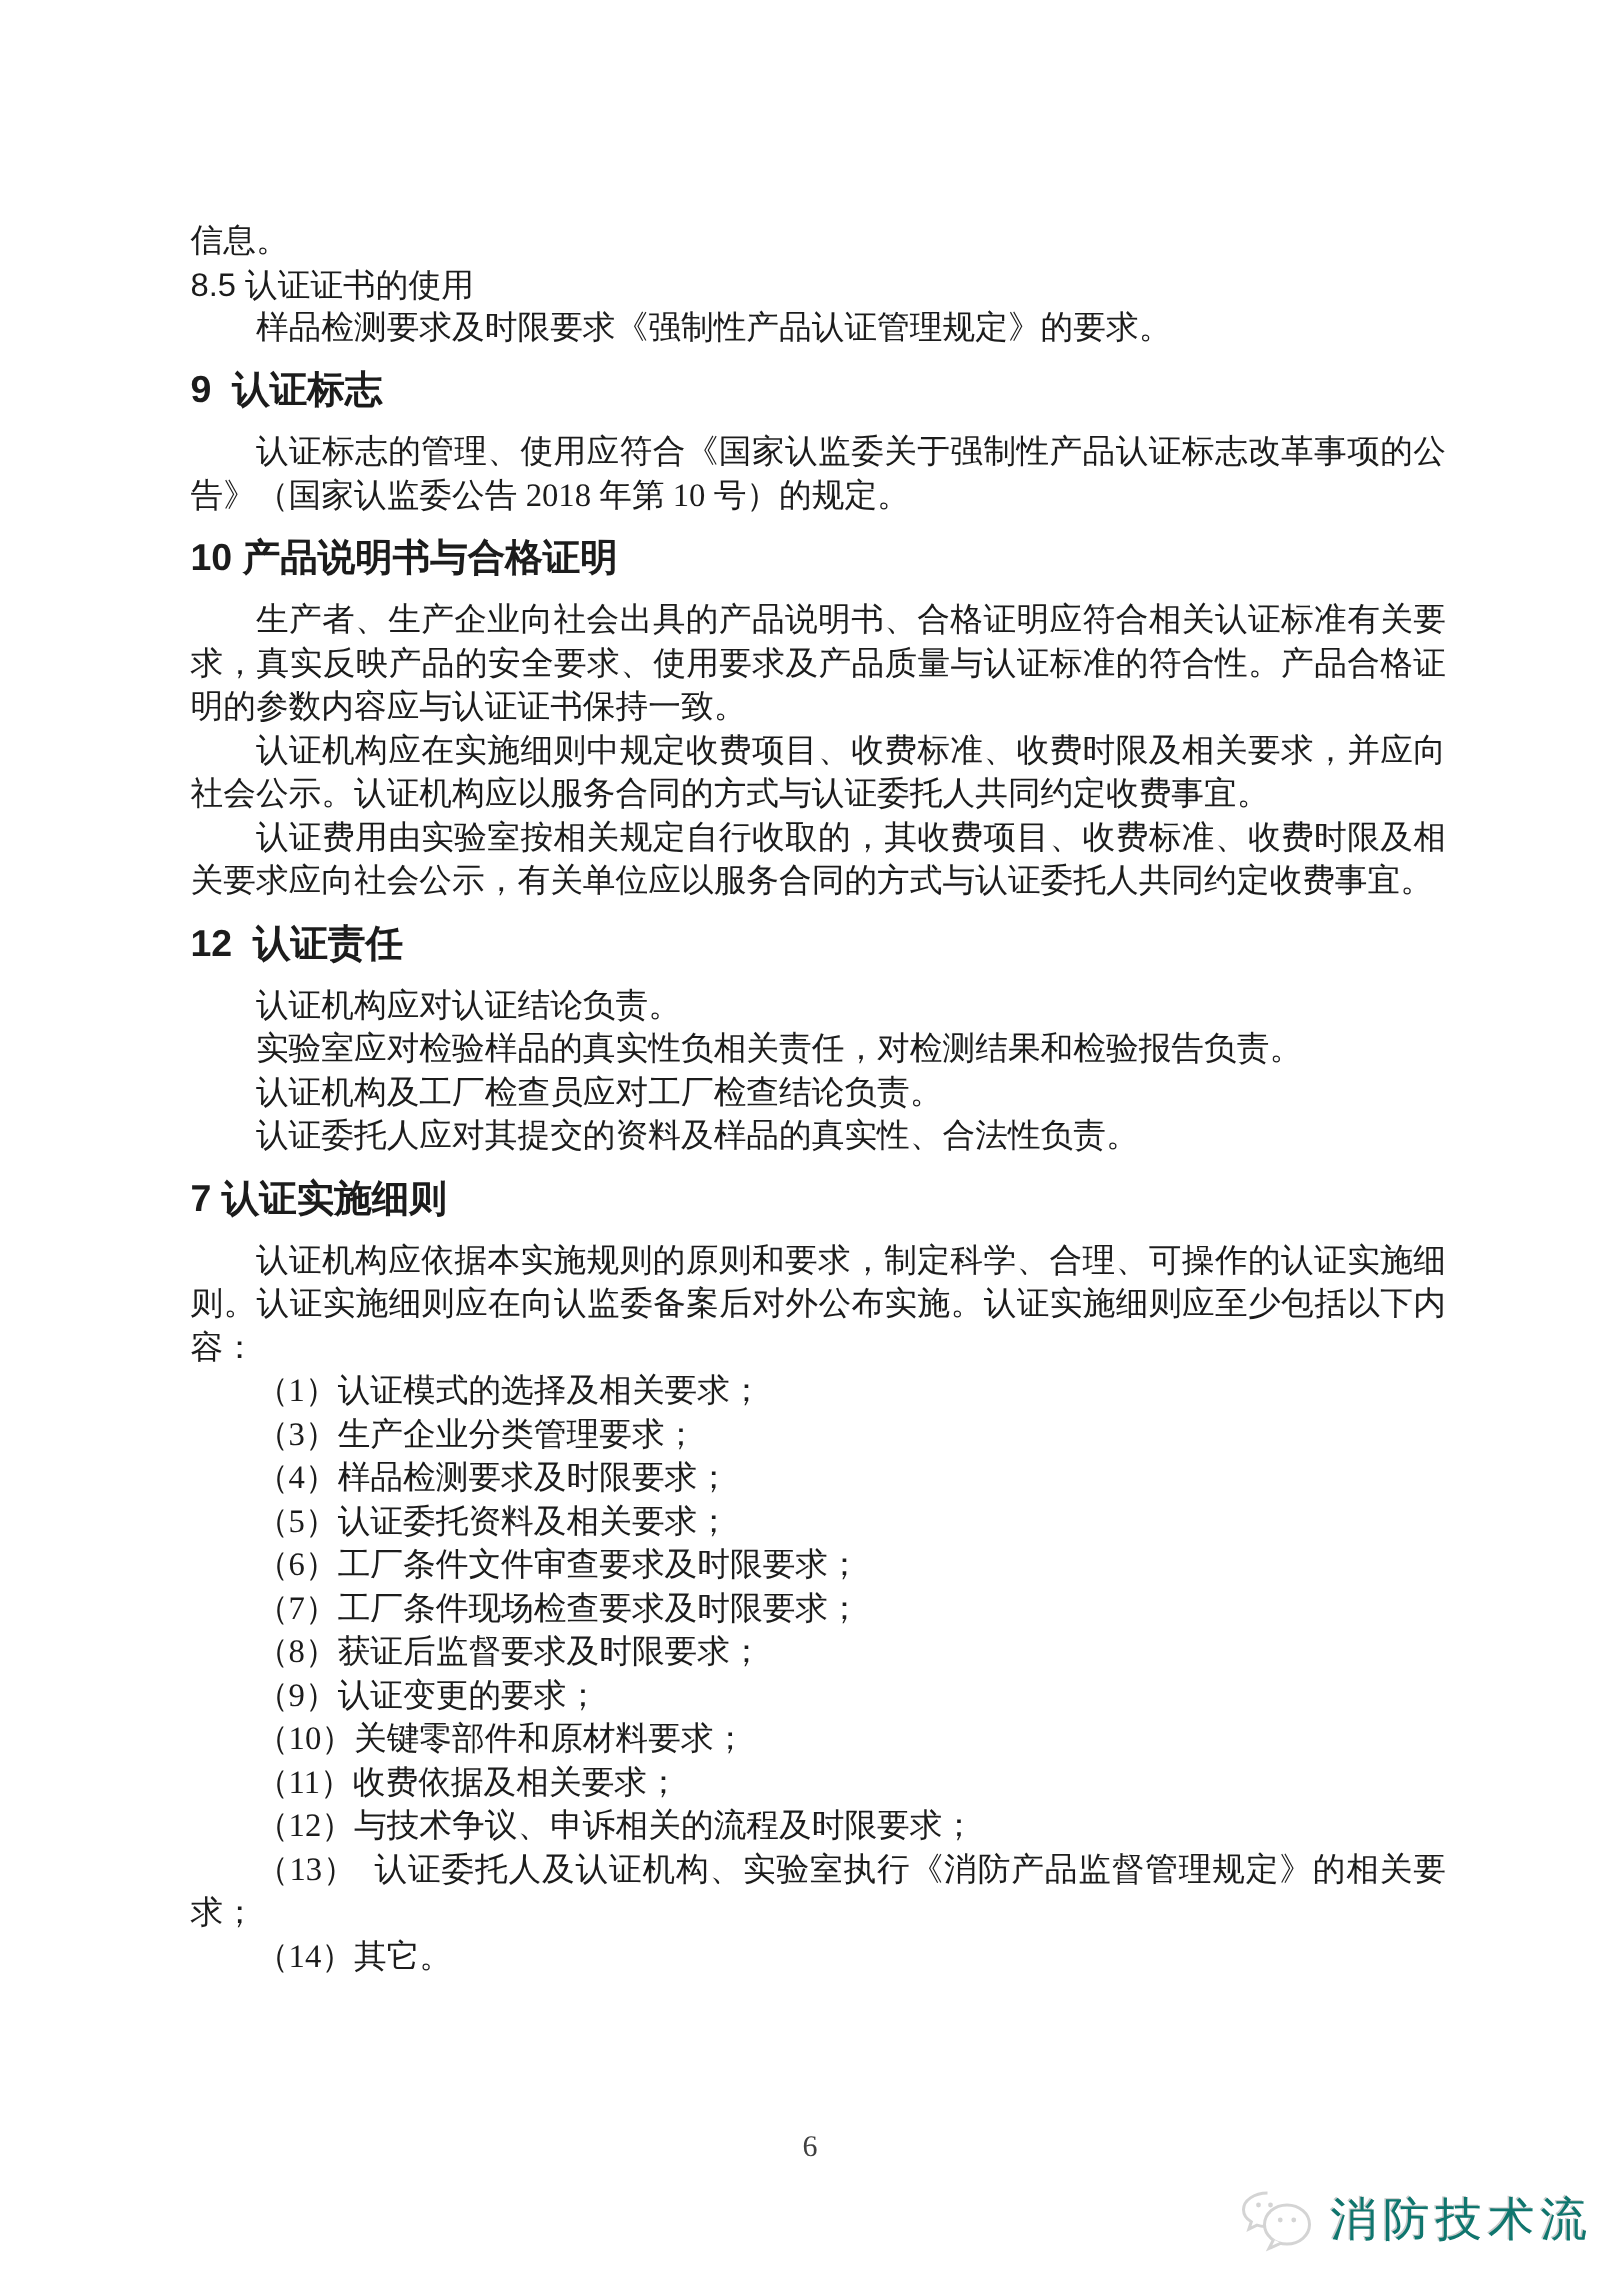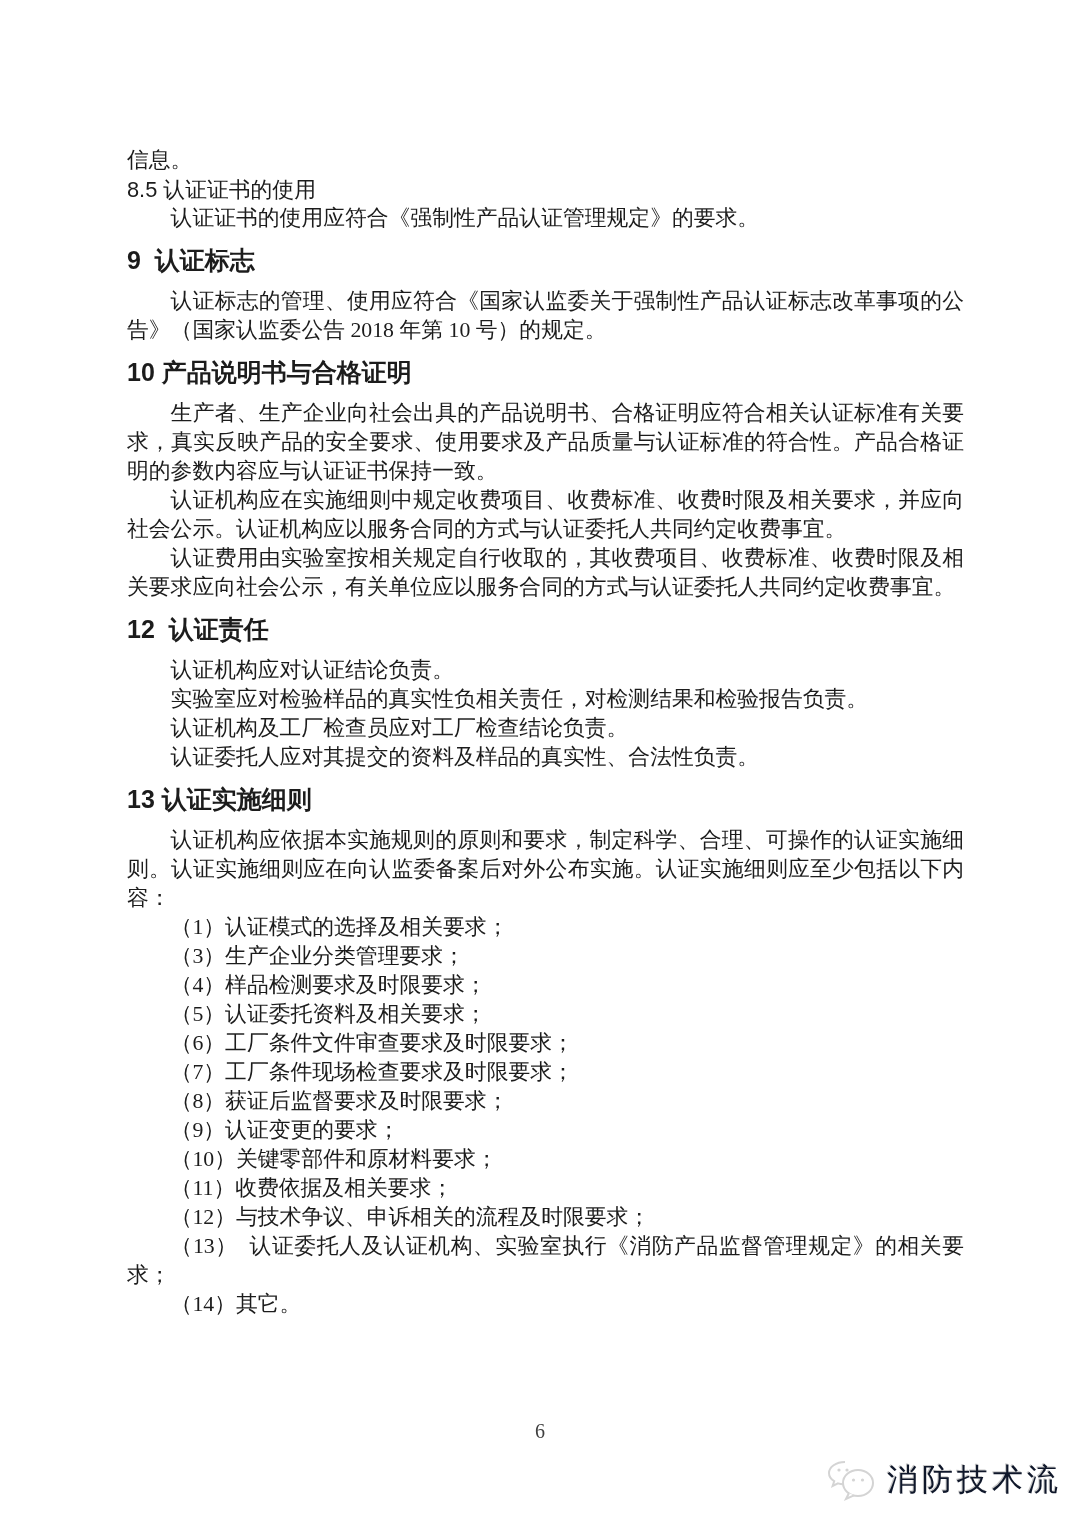--- a/index.html
+++ b/index.html
@@ -41,51 +41,51 @@
     top:1420px;left:0;right:0;
     text-align:center;
     font-size:20px;
     color:#3f3f3f;
     font-family:"Liberation Serif", serif;
   }
   .watermark{
     position:absolute;
     top:1458px;right:18px;
     display:flex;align-items:center;gap:10px;
-    color:#0f172a;
+    color:#0f766e;
     font-family:"Liberation Sans", sans-serif;
     font-size:31px;
     letter-spacing:4px;
     text-shadow:-1px -1px 0 #c8c8c8, 1px 1px 0 #ffffff;
     user-select:none;
   }
   .wm-icon{ width:52px;height:44px; }
   .wm-icon path, .wm-icon ellipse{ stroke:#d4d4d4; fill:#ffffff; stroke-width:2; }
   .wm-icon circle{ fill:#d4d4d4; }
 </style>
 </head>
 <body>
 
 <div class="page">
   <div class="doc">
     <div class="plain">信息。</div>
     <div class="h3">8.5 认证证书的使用</div>
-    <div class="para">认证证书的使用应符合《强制性产品认证管理规定》的要求。</div>
+    <div class="para">样品检测要求及时限要求《强制性产品认证管理规定》的要求。</div>
     <div class="h2">9  认证标志</div>
     <div class="para">认证标志的管理、使用应符合《国家认监委关于强制性产品认证标志改革事项的公告》（国家认监委公告 2018 年第 10 号）的规定。</div>
     <div class="h2">10 产品说明书与合格证明</div>
     <div class="para">生产者、生产企业向社会出具的产品说明书、合格证明应符合相关认证标准有关要求，真实反映产品的安全要求、使用要求及产品质量与认证标准的符合性。产品合格证明的参数内容应与认证证书保持一致。</div>
     <div class="para">认证机构应在实施细则中规定收费项目、收费标准、收费时限及相关要求，并应向社会公示。认证机构应以服务合同的方式与认证委托人共同约定收费事宜。</div>
     <div class="para">认证费用由实验室按相关规定自行收取的，其收费项目、收费标准、收费时限及相关要求应向社会公示，有关单位应以服务合同的方式与认证委托人共同约定收费事宜。</div>
     <div class="h2">12  认证责任</div>
     <div class="para">认证机构应对认证结论负责。</div>
     <div class="para">实验室应对检验样品的真实性负相关责任，对检测结果和检验报告负责。</div>
     <div class="para">认证机构及工厂检查员应对工厂检查结论负责。</div>
     <div class="para">认证委托人应对其提交的资料及样品的真实性、合法性负责。</div>
-    <div class="h2">13 认证实施细则</div>
+    <div class="h2">7 认证实施细则</div>
     <div class="para">认证机构应依据本实施规则的原则和要求，制定科学、合理、可操作的认证实施细则。认证实施细则应在向认监委备案后对外公布实施。认证实施细则应至少包括以下内容：</div>
     <div class="para">（1）认证模式的选择及相关要求；</div>
     <div class="para">（3）生产企业分类管理要求；</div>
     <div class="para">（4）样品检测要求及时限要求；</div>
     <div class="para">（5）认证委托资料及相关要求；</div>
     <div class="para">（6）工厂条件文件审查要求及时限要求；</div>
     <div class="para">（7）工厂条件现场检查要求及时限要求；</div>
     <div class="para">（8）获证后监督要求及时限要求；</div>
     <div class="para">（9）认证变更的要求；</div>
     <div class="para">（10）关键零部件和原材料要求；</div>

